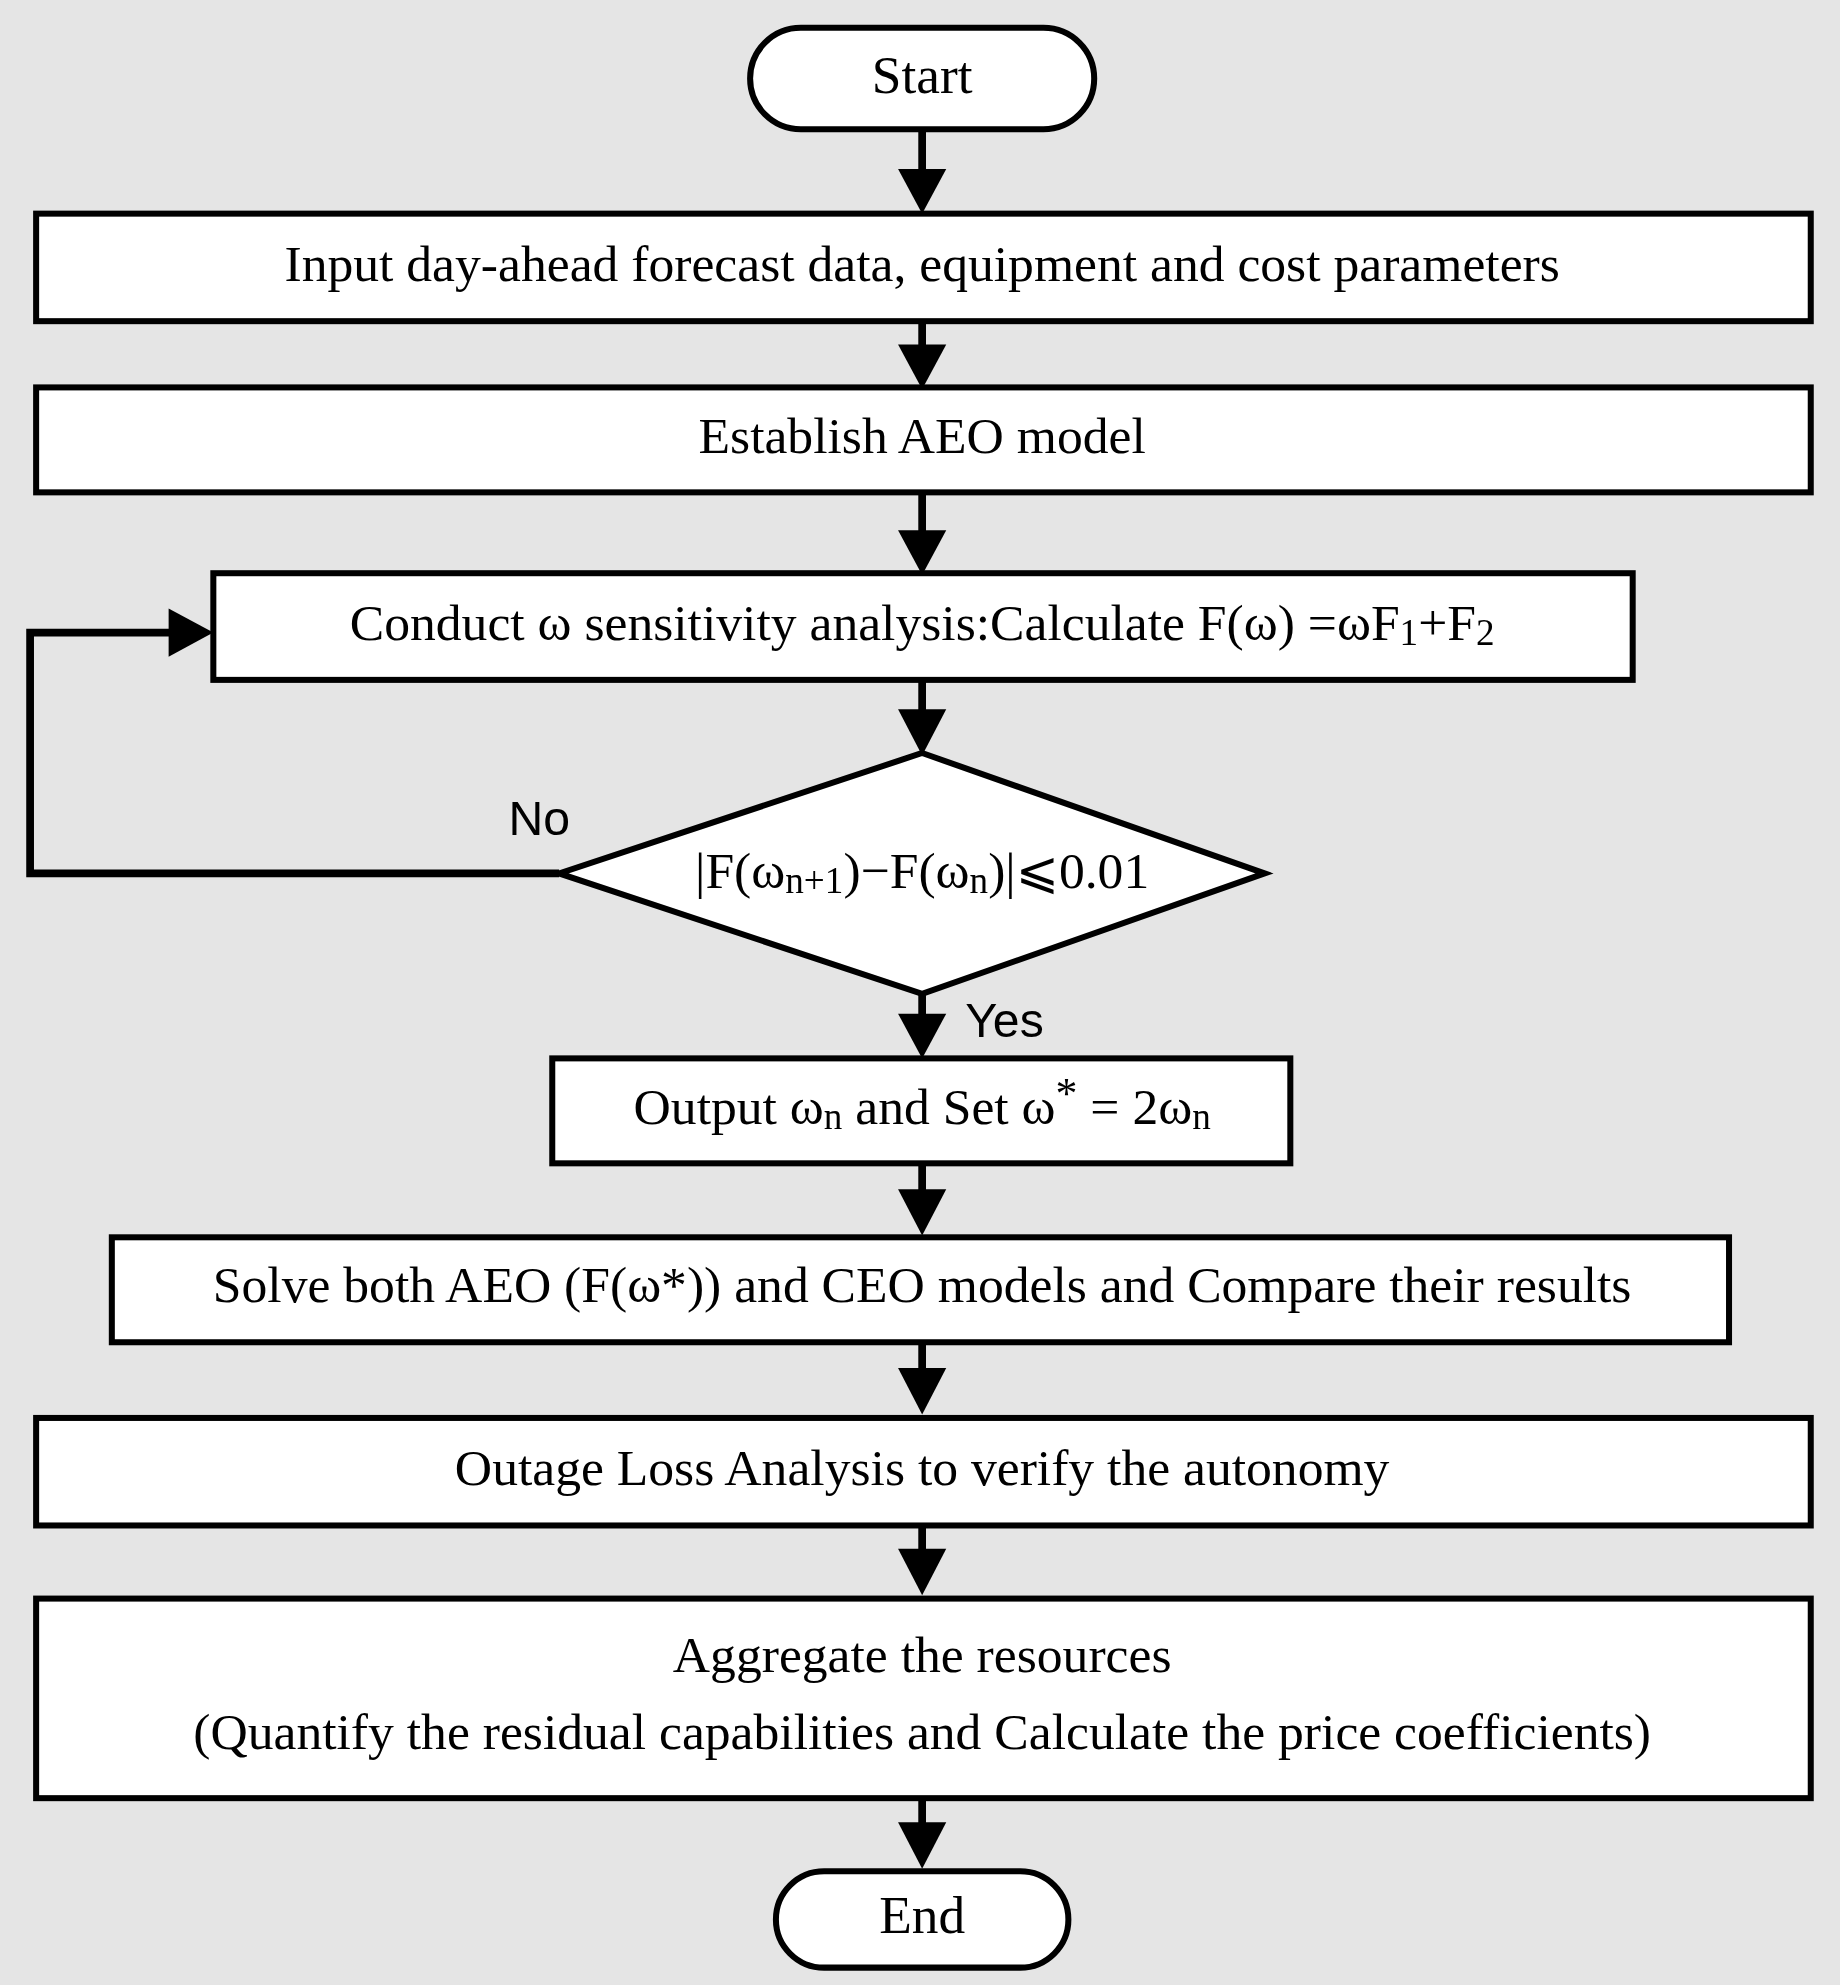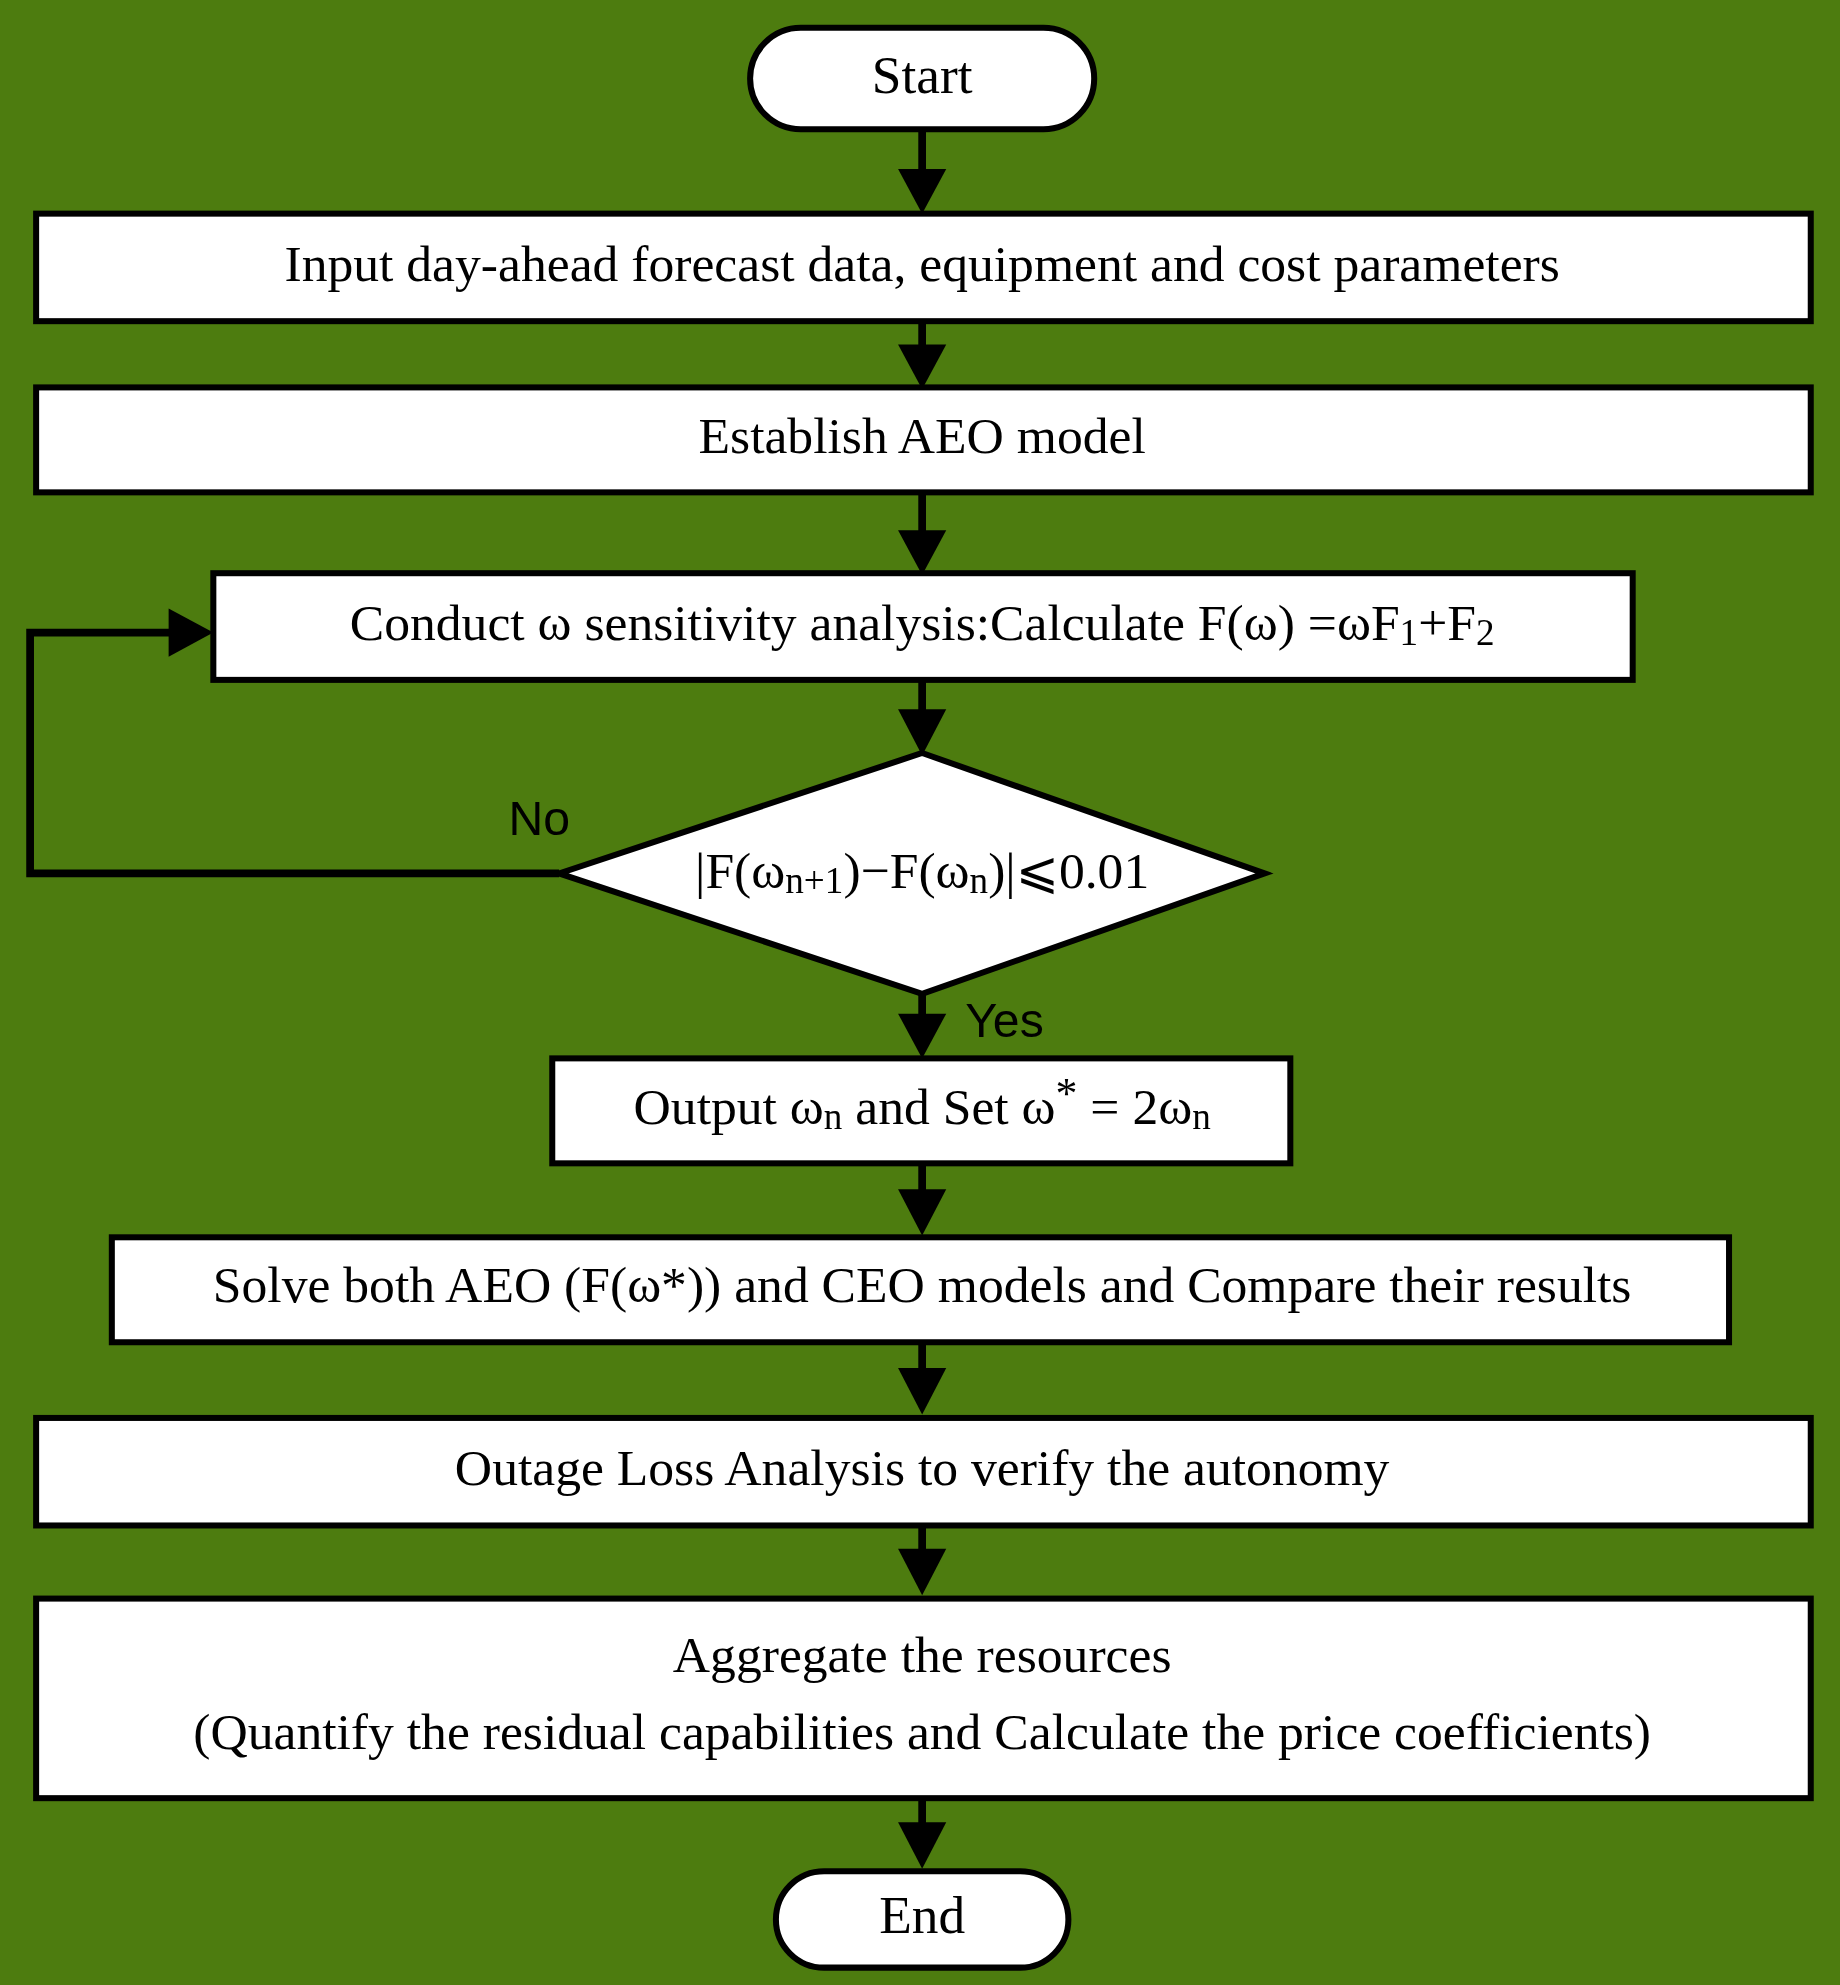--- a/index.html
+++ b/index.html
@@ -10,21 +10,21 @@
   body {
     width: 1840px;
     height: 1986px;
     overflow: hidden;
     font-family: "Liberation Serif", serif;
   }
   #flow-root {
     position: relative;
     width: 1840px;
     height: 1986px;
-    background: #4d7c0f;
+    background: #e5e5e5;
   }
   svg.flow-canvas {
     position: absolute;
     top: 0;
     left: 0;
     width: 1840px;
     height: 1986px;
   }
   .shape-outline {
     fill: #ffffff;

